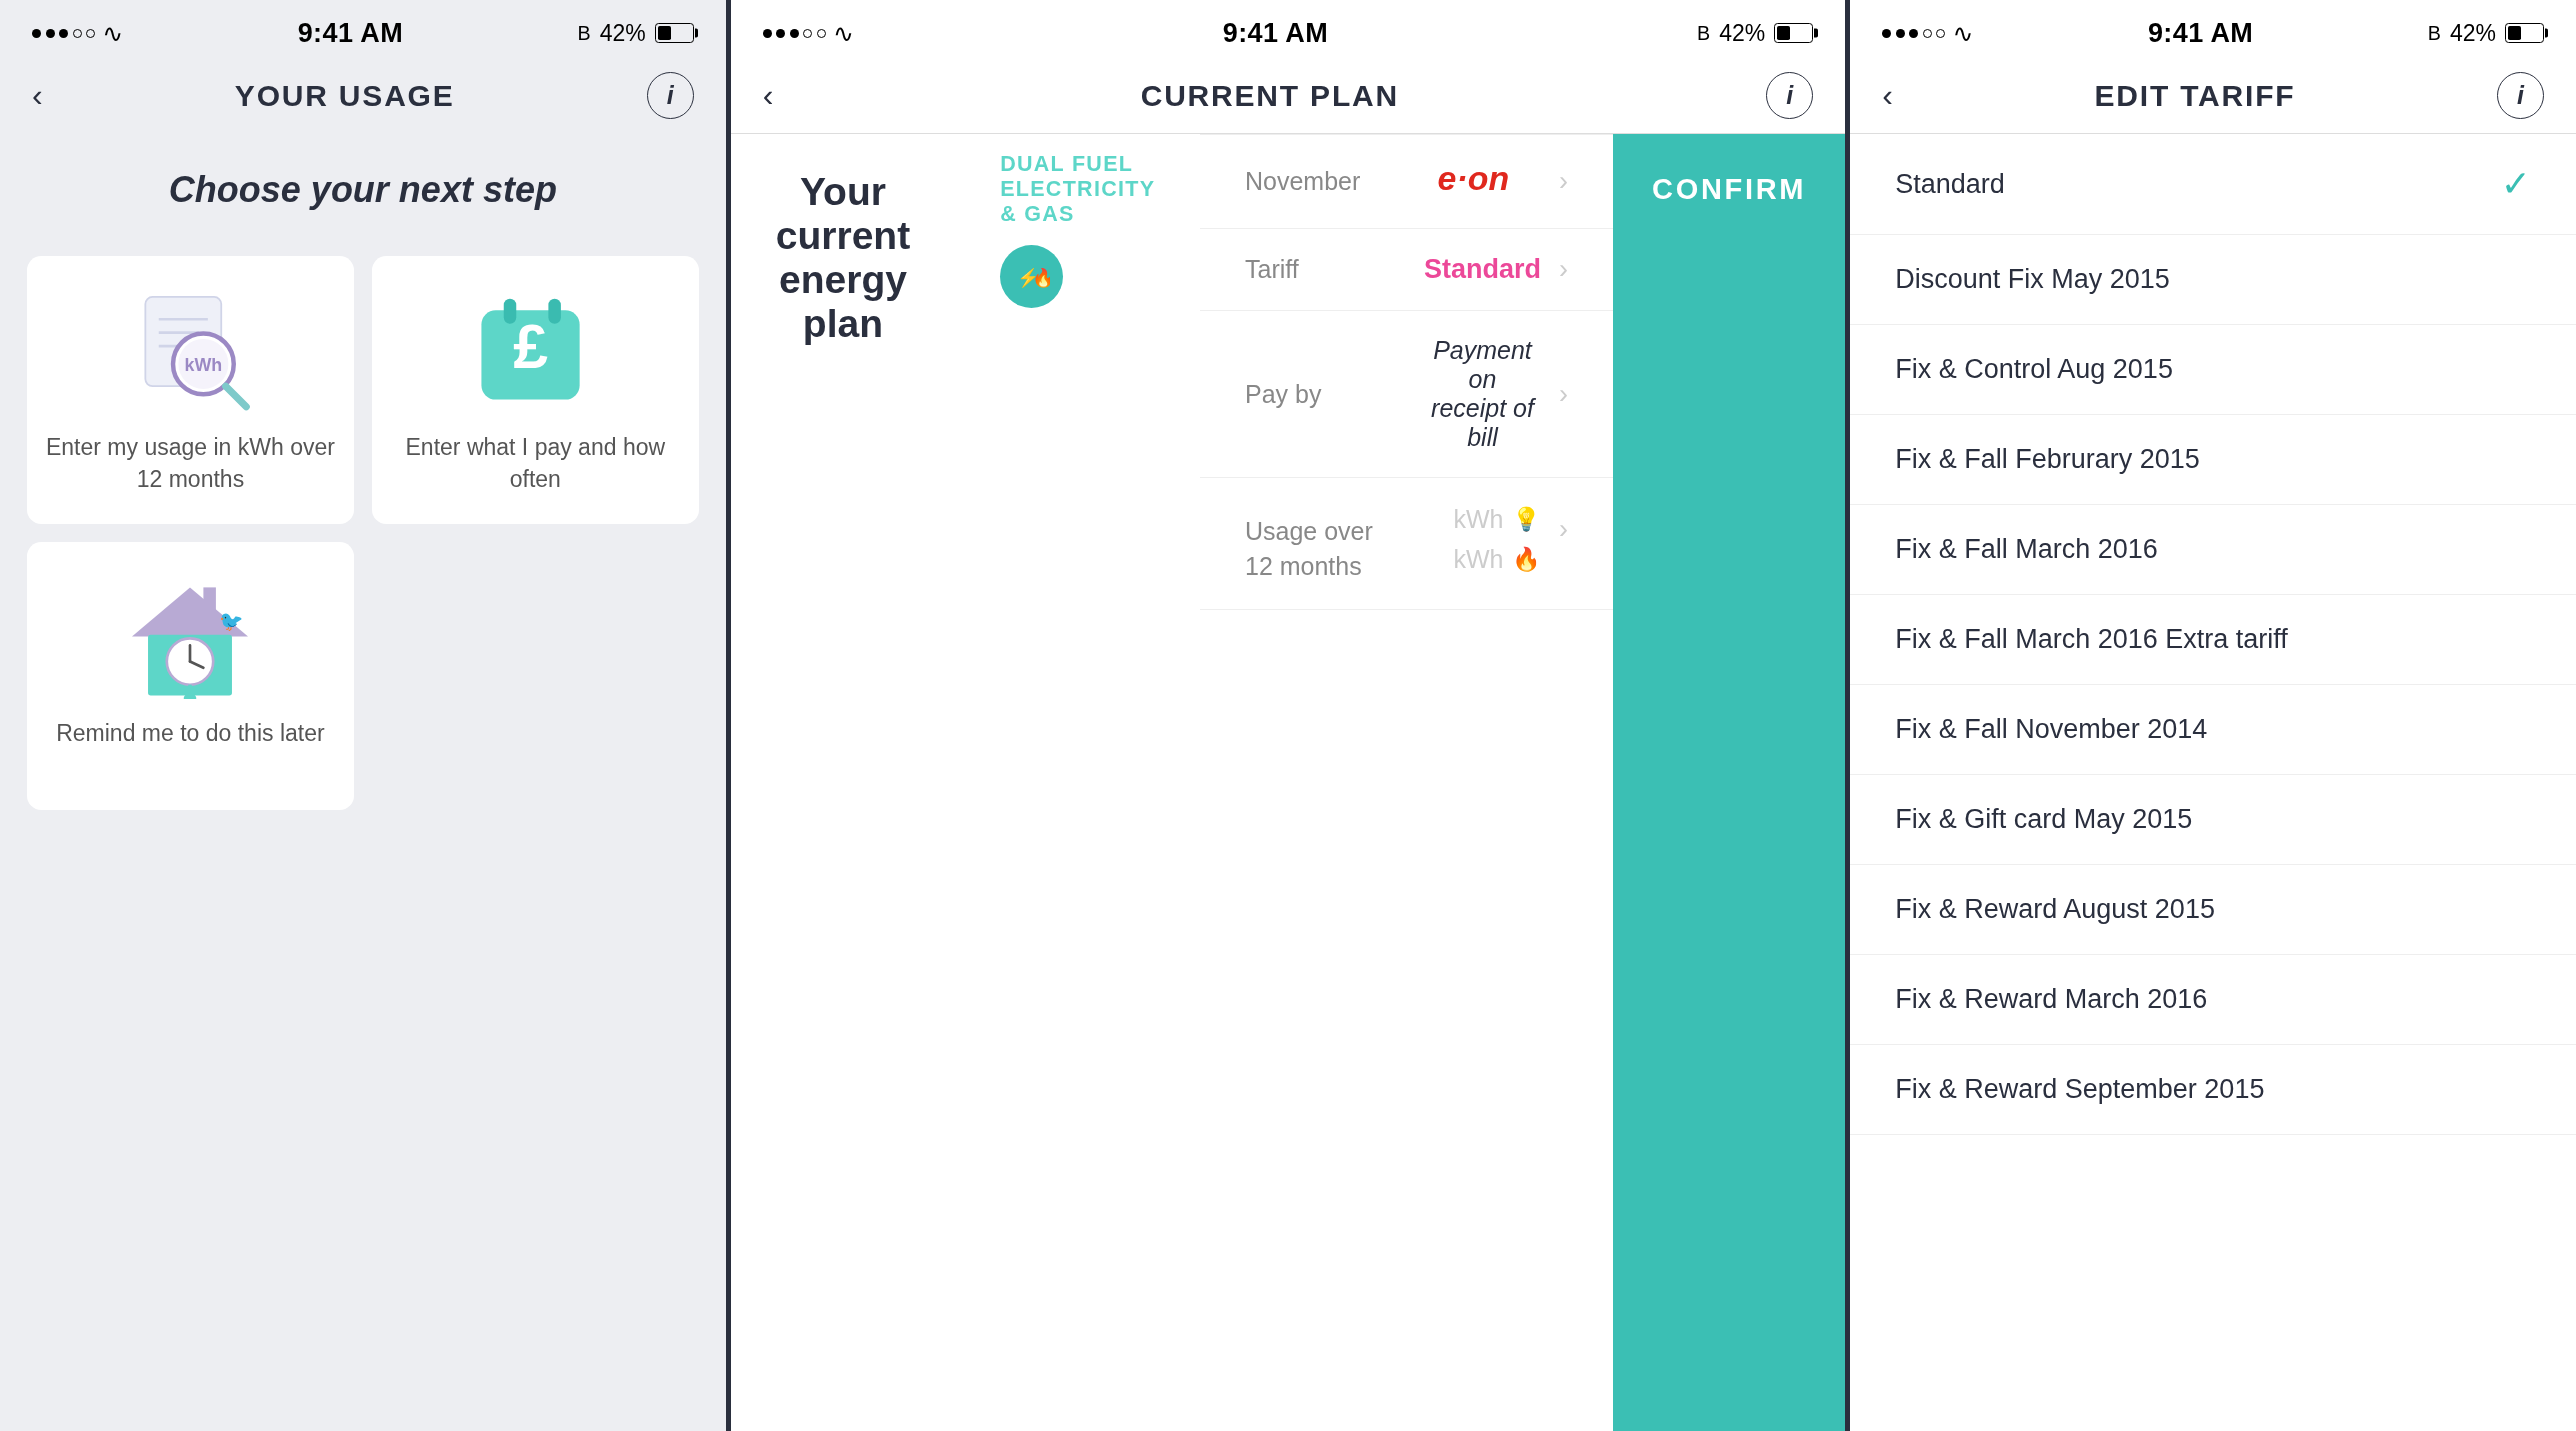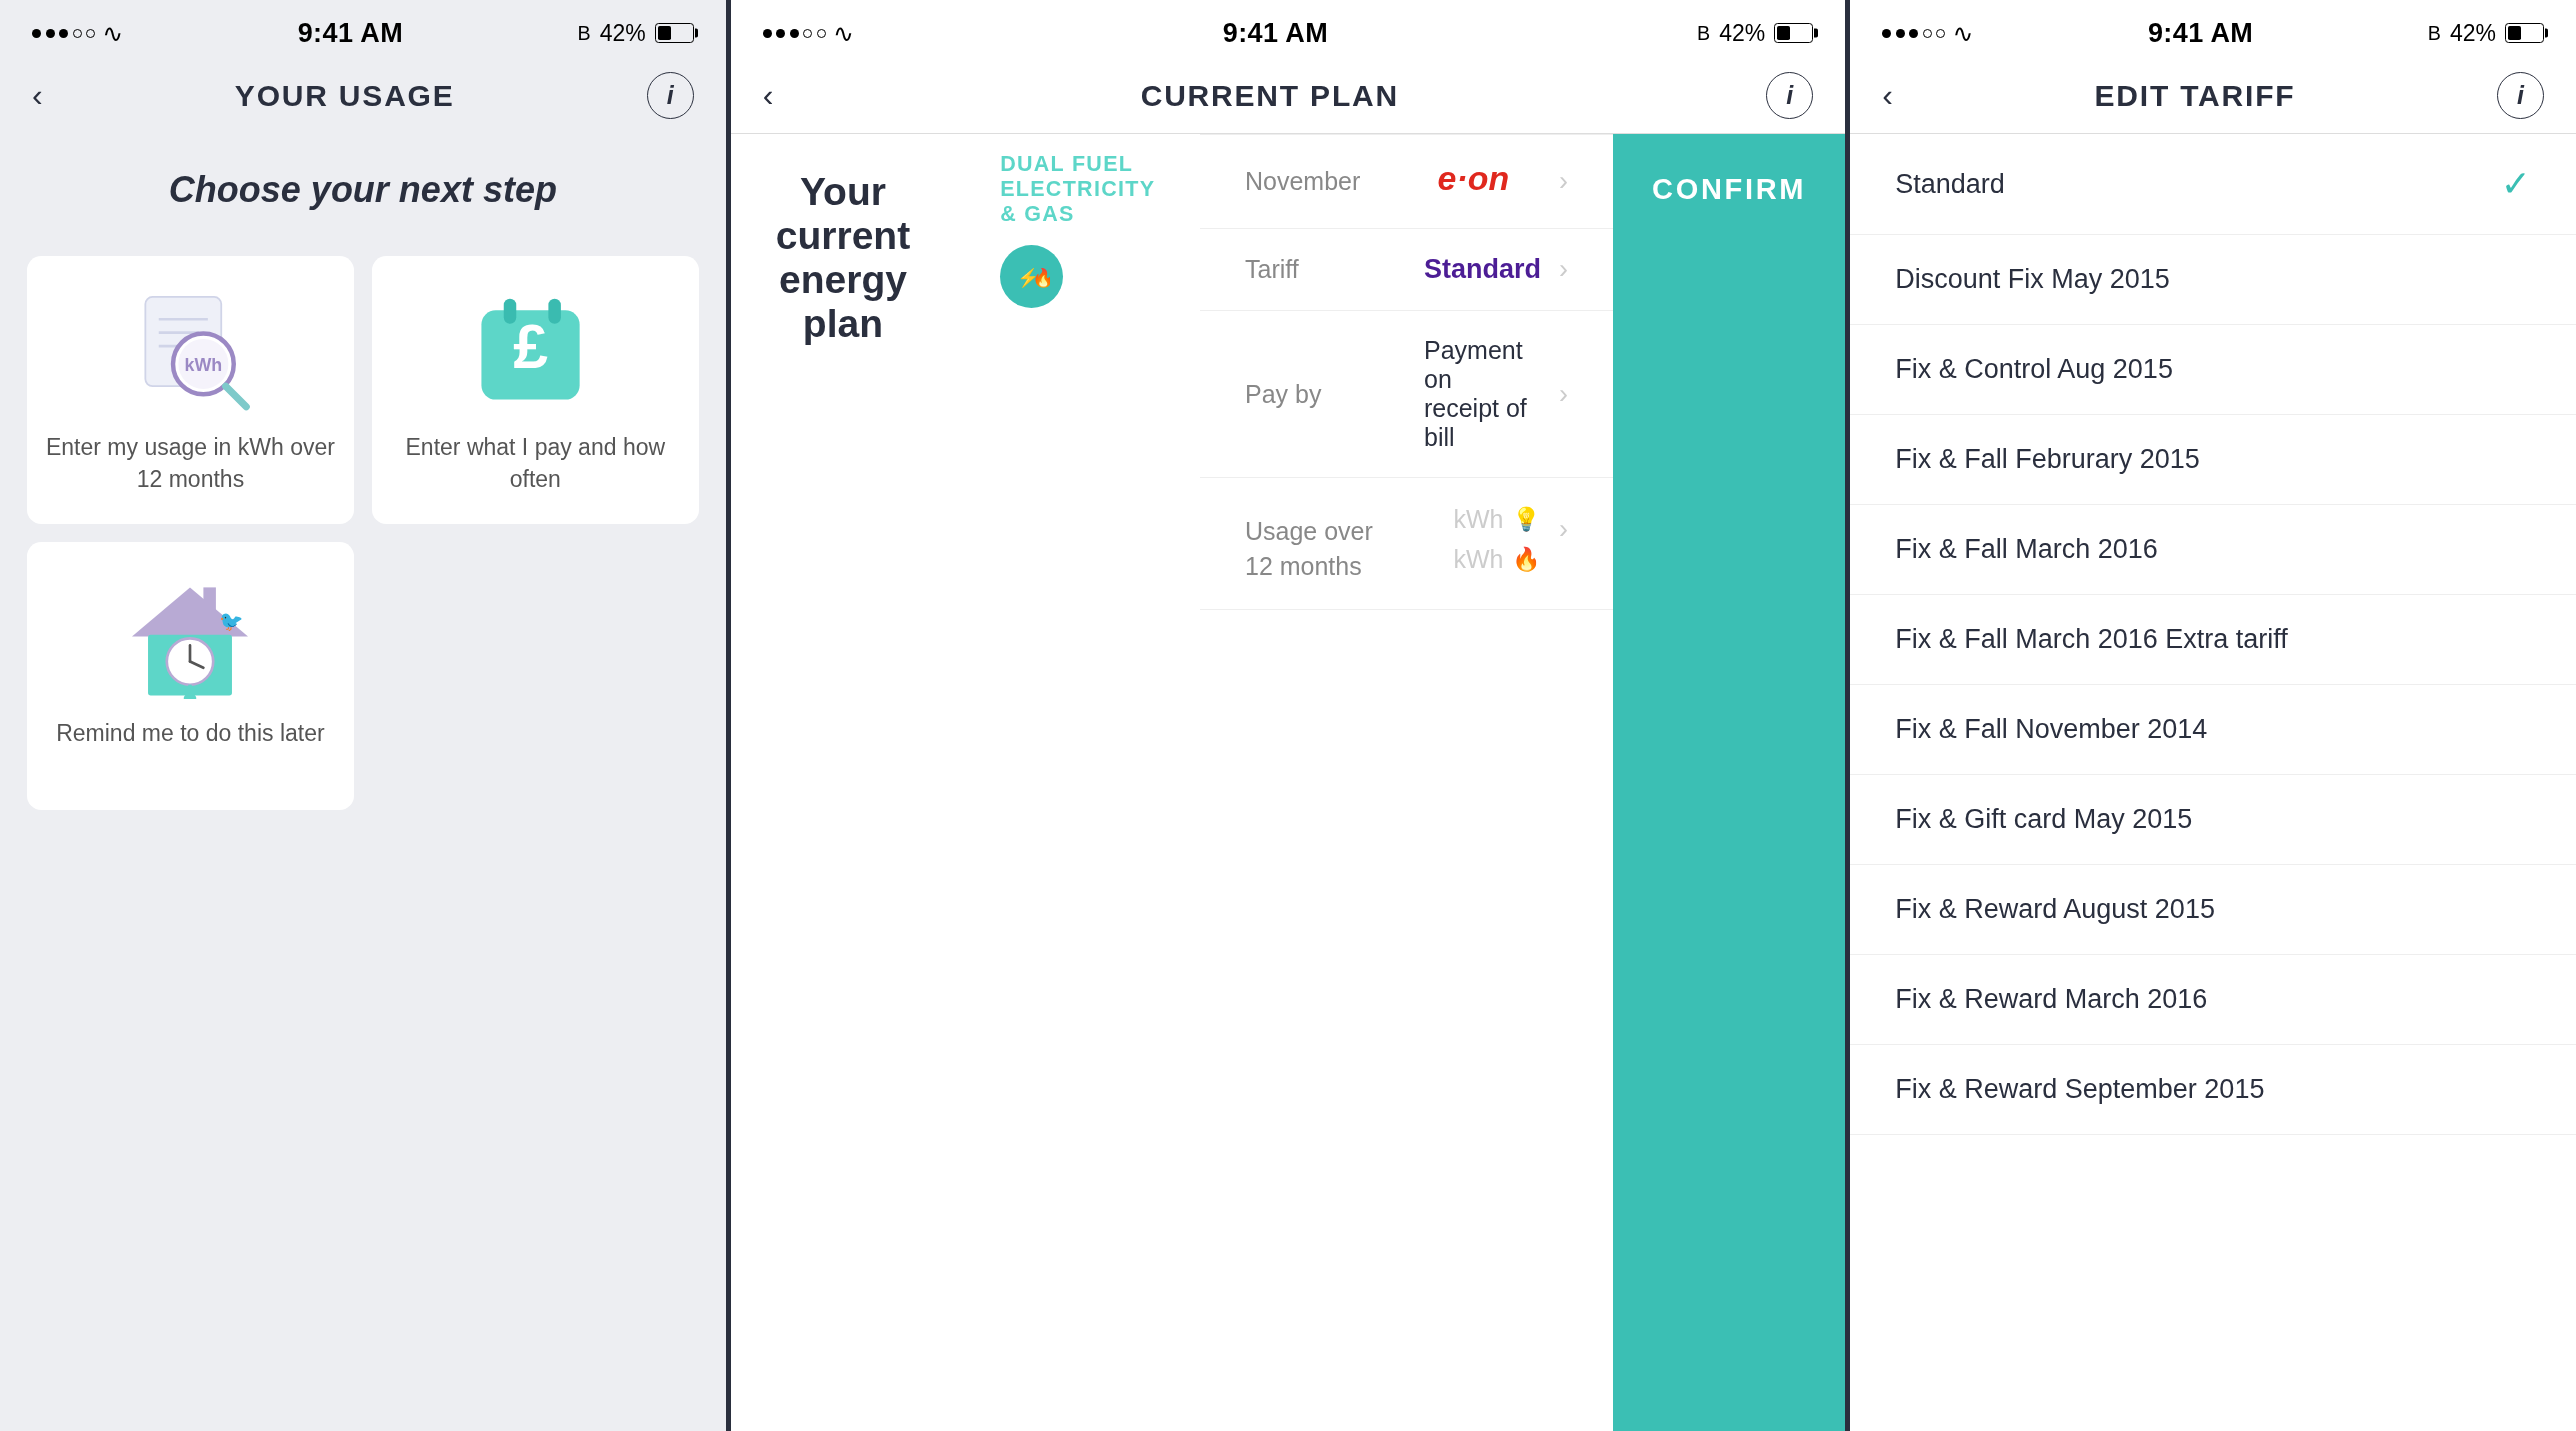--- a/index.html
+++ b/index.html
@@ -124,21 +124,21 @@
     .plan-rows { flex: 1; border-top: 0.9px solid #eee; }
     .plan-row {
       display: flex;
       align-items: center;
       padding: 25px 45px;
       border-bottom: 0.9px solid #eee;
       cursor: pointer;
     }
     .plan-row-label { font-size: 25px; color: #888; width: 179px; flex-shrink: 0; }
     .plan-row-value { flex: 1; text-align: right; padding-right: 18px; }
-    .plan-row-value.bold { font-size: 27px; font-weight: 700; color: #4c1d95; }
+    .plan-row-value.bold { font-size: 27px; font-weight: 700; color: #ec4899; }
     .plan-row-value.normal { font-size: 25px; color: #2a2f3e; }
     .plan-row-value.muted { font-size: 23px; color: #ccc; }
     .plan-row-chevron { font-size: 27px; color: #ccc; }
 
     .confirm-btn {
       background: #3bbfb4;
       color: #fff;
       font-size: 29px;
       font-weight: 700;
       letter-spacing: 2.7px;
@@ -324,21 +324,21 @@
       </div>
 
       <div class="plan-row">
         <div class="plan-row-label">Tariff</div>
         <div class="plan-row-value bold">Standard</div>
         <div class="plan-row-chevron">›</div>
       </div>
 
       <div class="plan-row">
         <div class="plan-row-label">Pay by</div>
-        <div class="plan-row-value normal" style="text-align:left; font-size:25px; color:#2a2f3e;">Payment on<br>receipt of bill</div>
+        <div class="plan-row-value normal" style="text-align:center; font-size:25px; color:#2a2f3e;font-style:italic;">Payment on<br>receipt of bill</div>
         <div class="plan-row-chevron">›</div>
       </div>
 
       <div class="plan-row" style="align-items:flex-start; padding-top:27px;">
         <div class="plan-row-label" style="padding-top:9px; line-height:1.4;">Usage over<br>12 months</div>
         <div class="plan-row-value muted" style="text-align:right;">
           <div style="display:flex;align-items:center;justify-content:flex-end;gap:9px;margin-bottom:10.7px;">
             <span style="font-size:25px;color:#ccc;">kWh</span>
             <span style="font-size:23px;color:#ccc;">💡</span>
           </div>

